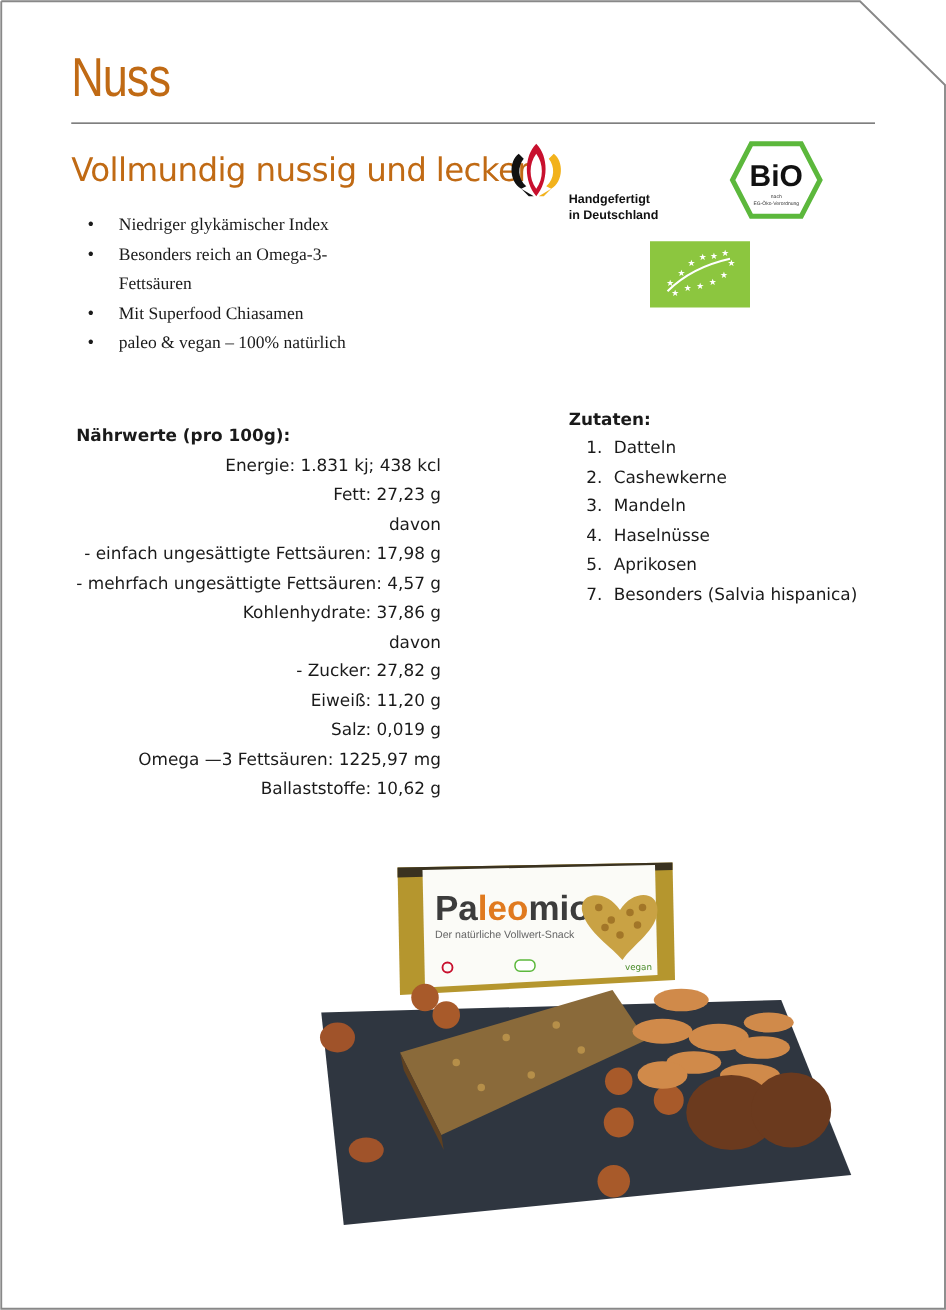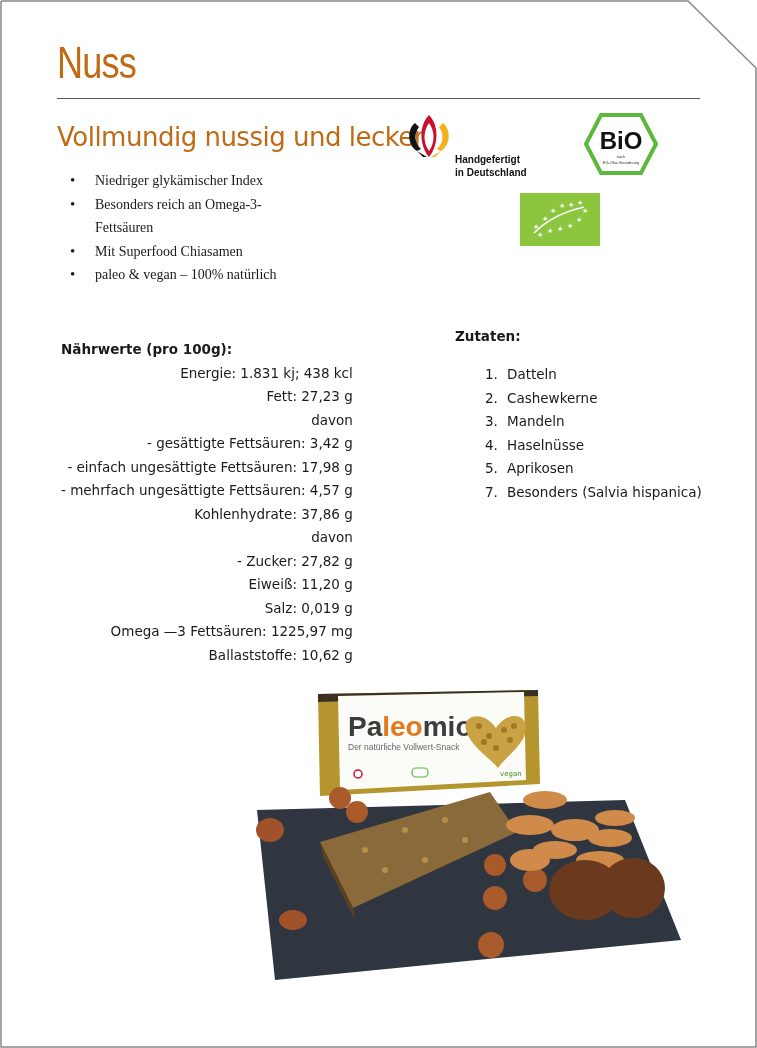--- a/index.html
+++ b/index.html
@@ -10,21 +10,21 @@
     .rule { position: absolute; left: 57px; top: 98px; width: 643px; height: 1px; background: #555; }
     .subtitle { position: absolute; left: 57px; top: 122px; font-size: 26px; color: #c06a14; font-family: "DejaVu Sans", sans-serif; font-weight: normal; letter-spacing: -0.5px; }
     .bullets { position: absolute; left: 70px; top: 169px; margin: 0; padding: 0; list-style: none; font-family: Liberation Serif, serif; font-size: 14px; }
     .bullets li { position: relative; padding-left: 25px; line-height: 23.5px; width: 210px; }
     .bullets li::before { content: "\2022"; position: absolute; left: 0; top: 0; font-size: 15px; }
     .nutrition { position: absolute; left: 61px; top: 338px; font-family: "DejaVu Sans", sans-serif; font-size: 13.5px; }
     .nutrition .heading { font-weight: bold; line-height: 23.5px; }
     .nutrition .line { line-height: 23.5px; white-space: pre; text-align: right; }
     .ingredients { position: absolute; left: 455px; top: 325px; font-family: "DejaVu Sans", sans-serif; font-size: 13.5px; }
     .ingredients .heading { font-weight: bold; line-height: 22px; }
-    .ingredients ol { margin: 16px; padding: 0; list-style: none; }
+    .ingredients ol { margin: 0; padding: 0; list-style: none; }
     .ingredients li { line-height: 23.5px; padding-left: 14px; }
     .ingredients li .num { display: inline-block; width: 22px; }
     .logo-hand { position: absolute; left: 405px; top: 113px; width: 135px; height: 46px; }
     .logo-hand .hand-text { position: absolute; left: 50px; top: 12px; font-size: 10px; font-weight: bold; color: #111; line-height: 13px; margin-top: 28px; }
     .logo-bio { position: absolute; left: 583px; top: 112px; width: 76px; height: 64px; }
     .logo-eu { position: absolute; left: 520px; top: 193px; width: 80px; height: 53px; background: #8cc63f; }
     .package { position: absolute; left: 314px; top: 684px; width: 228px; height: 115px; }
     .food-photo { position: absolute; left: 245px; top: 780px; width: 440px; height: 205px; }
   </style>
 </head>
@@ -88,21 +88,20 @@
         <text x="13" y="36">★</text>
     </g>
   </svg>
 </div>
 
 <div class="nutrition">
   <div class="heading">Nährwerte (pro 100g):</div>
   <div class="line">Energie: 1.831 kj; 438 kcl</div>
   <div class="line">Fett: 27,23 g</div>
   <div class="line">davon</div>
-  <div class="line"> - gesättigte Fettsäuren: 3,42 g</div>
   <div class="line">- einfach ungesättigte Fettsäuren: 17,98 g</div>
   <div class="line">- mehrfach ungesättigte Fettsäuren: 4,57 g</div>
   <div class="line">Kohlenhydrate: 37,86 g</div>
   <div class="line">davon</div>
   <div class="line">- Zucker: 27,82 g</div>
   <div class="line">Eiweiß: 11,20 g</div>
   <div class="line">Salz: 0,019 g</div>
   <div class="line">Omega —3 Fettsäuren: 1225,97 mg</div>
   <div class="line">Ballaststoffe: 10,62 g</div>
 </div>

